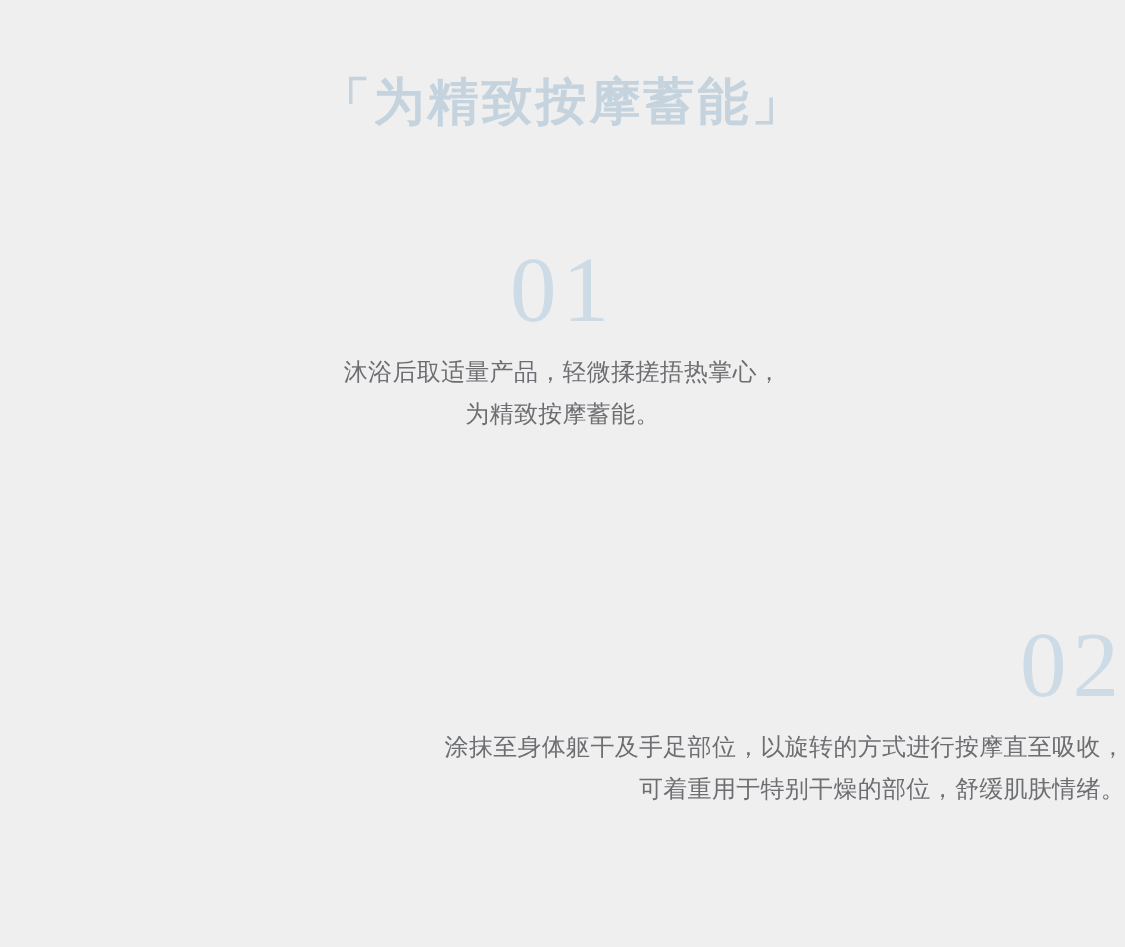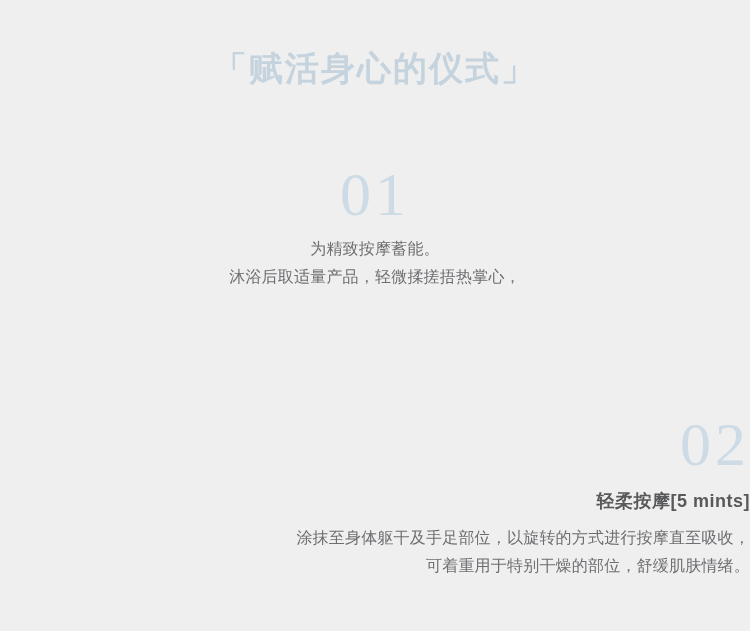--- a/index.html
+++ b/index.html
@@ -68,32 +68,31 @@
   }
   .step-body .line {
     display: block;
   }
 </style>
 </head>
 <body>
 
 <div class="page">
 
-  <div class="headline">「赋活身心的仪式」</div>
+  <div class="headline">「为精致按摩蓄能」</div>
 
   <div class="step step-01">
     <div class="step-number">01</div>
     <div class="step-body">
+      <span class="line">沐浴后取适量产品，轻微揉搓捂热掌心，</span>
       <span class="line">为精致按摩蓄能。</span>
-      <span class="line">沐浴后取适量产品，轻微揉搓捂热掌心，</span>
     </div>
   </div>
 
   <div class="step step-02">
     <div class="step-number">02</div>
-    <div class="step-title">轻柔按摩[5 mints]</div>
     <div class="step-body">
       <span class="line">涂抹至身体躯干及手足部位，以旋转的方式进行按摩直至吸收，</span>
       <span class="line">可着重用于特别干燥的部位，舒缓肌肤情绪。</span>
     </div>
   </div>
 
 </div>
 
 </body></html>

